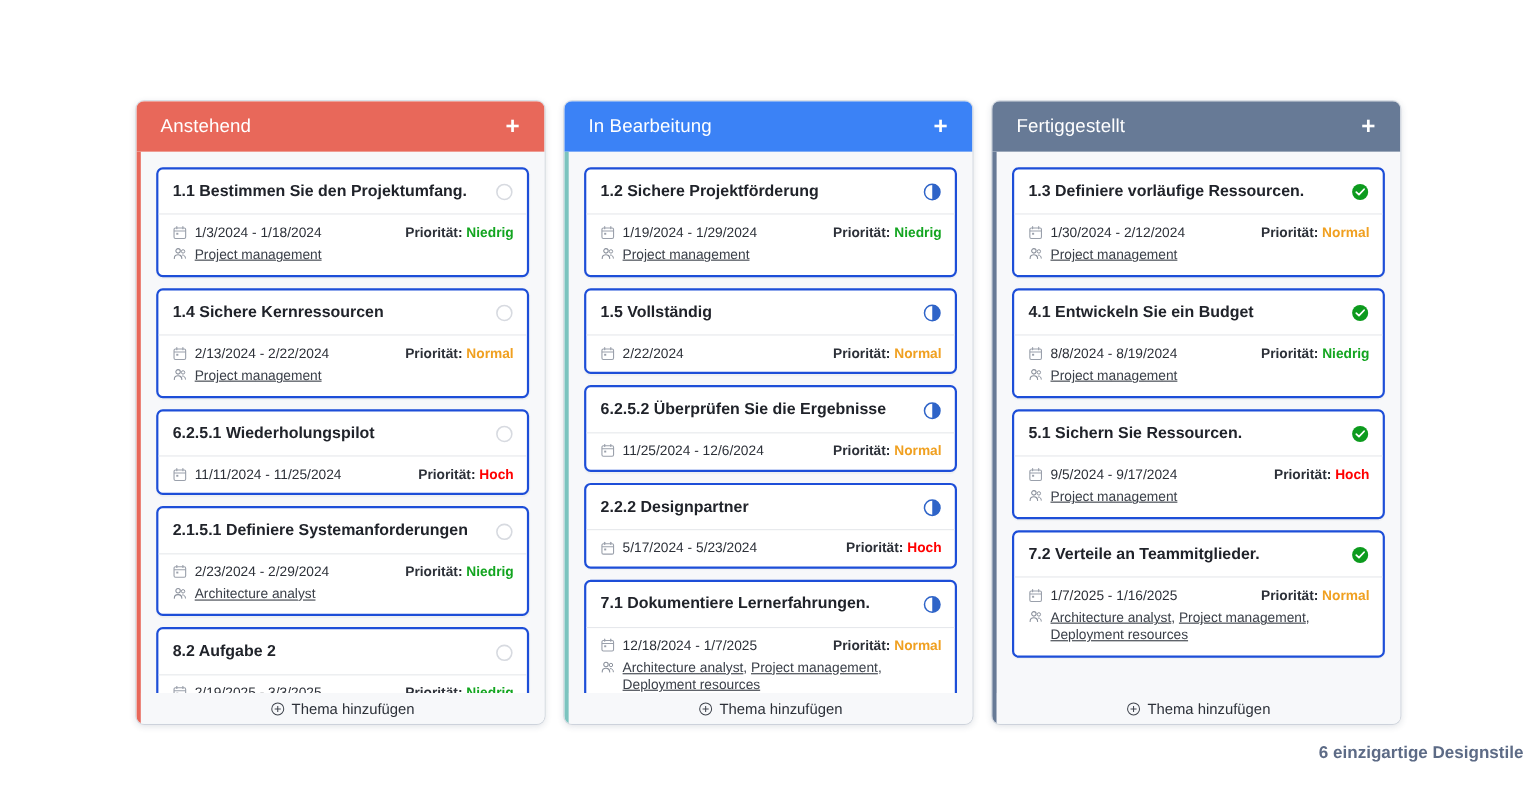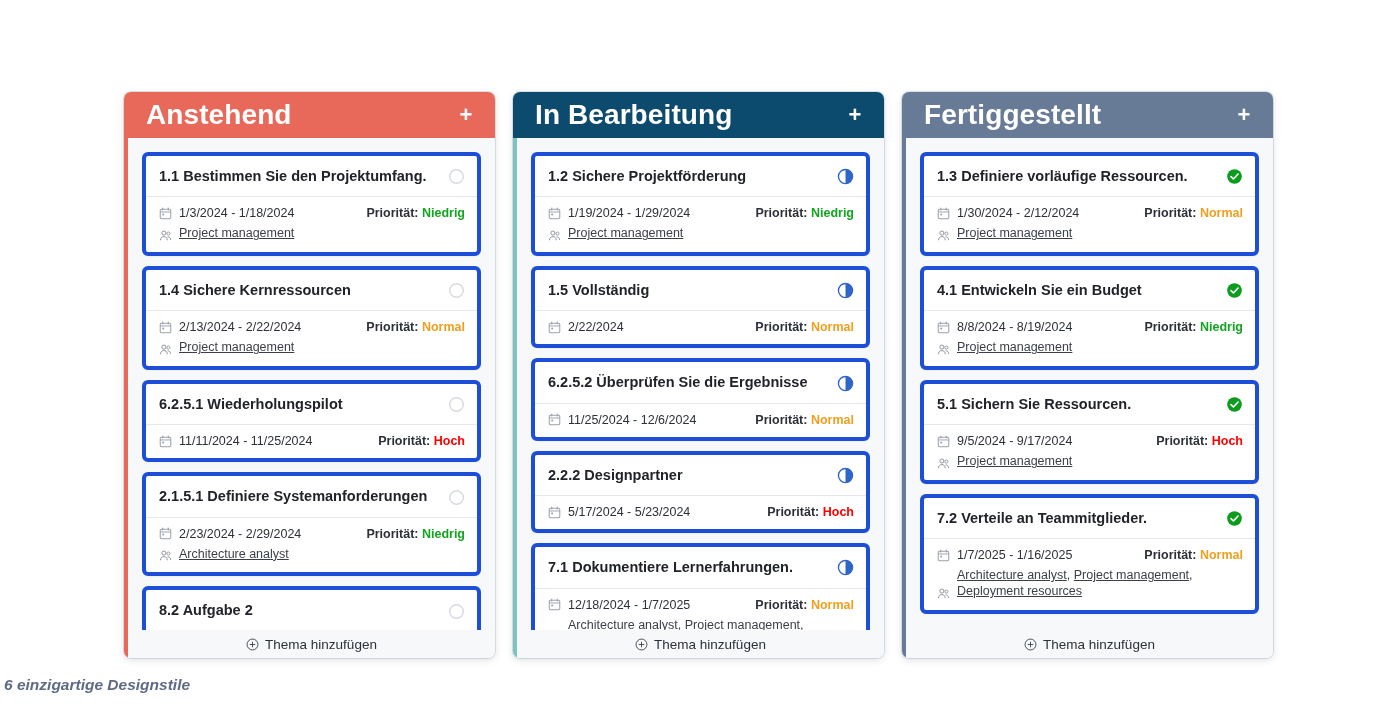--- a/index.html
+++ b/index.html
@@ -34,22 +34,22 @@
   }
   .col-header{
     height:46px;
     flex:0 0 46px;
     display:flex;align-items:center;justify-content:space-between;
     padding:0 18px 0 22px;
     box-sizing:border-box;
   }
   .col-title{
     color:#ffffff;
-    font-size:28px;
-    font-weight:bold;
+    font-size:17px;
+    font-weight:normal;
     letter-spacing:0.1px;
     white-space:nowrap;
   }
   .col-add{
     color:#ffffff;
     font-size:22px;
     font-weight:bold;
     line-height:1;
     width:22px;height:22px;
     display:flex;align-items:center;justify-content:center;
@@ -65,21 +65,21 @@
     overflow:hidden;
     padding:14px 14px 0 14px;
     box-sizing:border-box;
   }
   .cards{
     display:flex;flex-direction:column;
     gap:10px;
   }
   .card{
     background:#ffffff;
-    border:4px solid #1d4ed8;
+    border:2px solid #1d4ed8;
     border-radius:6px;
     overflow:hidden;
     box-shadow:0 1px 1px rgba(30,40,60,0.04);
   }
   .card-head{
     display:flex;align-items:center;justify-content:space-between;
     padding:12px 12px 11px 13px;
     border-bottom:1px solid #e6e8ec;
     gap:8px;
   }
@@ -95,21 +95,21 @@
   }
   .meta-row{
     display:flex;align-items:center;justify-content:space-between;
     gap:28px;
   }
   .date-wrap{display:flex;align-items:center;gap:7px;}
   .date-text{font-size:12.5px;color:#2c3038;}
   .prio{font-size:12.5px;color:#2c3038;font-weight:bold;white-space:nowrap;}
   .prio .pv{font-weight:bold;}
   .res-row{
-    display:flex;align-items:flex-end;gap:7px;
+    display:flex;align-items:flex-start;gap:7px;
     margin-top:6px;
   }
   .res-text{
     font-size:12.5px;color:#3a3f48;
     line-height:1.25;
   }
   .res-text .rlink{text-decoration:underline;}
   .col-footer{
     position:absolute;
     left:0;right:0;bottom:0;
@@ -118,23 +118,22 @@
     display:flex;align-items:center;justify-content:center;
     gap:6px;
     font-size:13.5px;
     color:#2c3038;
     cursor:pointer;
     user-select:none;
   }
   .footer-caption{
     position:absolute;
     left:0;right:0;top:672px;
-    text-align:left;
+    text-align:right;
     font-size:15.5px;
-    font-style:italic;
     font-weight:bold;
     color:#5d6b86;
   }
   svg{display:block;}
 </style>
 </head>
 <body>
 
 <div class="page-frame">
   <div class="board" id="board">
@@ -320,21 +319,21 @@
                 <circle cx="8" cy="8" r="6.7" fill="none" stroke="#40454e" stroke-width="1.15"></circle>
                 <line x1="8" y1="4.6" x2="8" y2="11.4" stroke="#40454e" stroke-width="1.15"></line>
                 <line x1="4.6" y1="8" x2="11.4" y2="8" stroke="#40454e" stroke-width="1.15"></line>
               </svg>
             </span>
             <span>Thema hinzufügen</span>
           </div>
         </div>
       </div>
       <div class="column">
-        <div class="col-header" style="background: #0c4a6e; align-items: center;">
+        <div class="col-header" style="background: #3b82f6; align-items: center;">
           <div class="col-title">In Bearbeitung</div>
           <div class="col-add">+</div>
         </div>
         <div class="col-body" style="border-left-color: rgb(124, 196, 191);">
           <div class="cards">
             <div class="card">
               <div class="card-head">
                 <div class="card-title">1.2 Sichere Projektförderung</div>
                 <span class="status-icon">
                   <svg width="17" height="17" viewBox="0 0 20 20">

